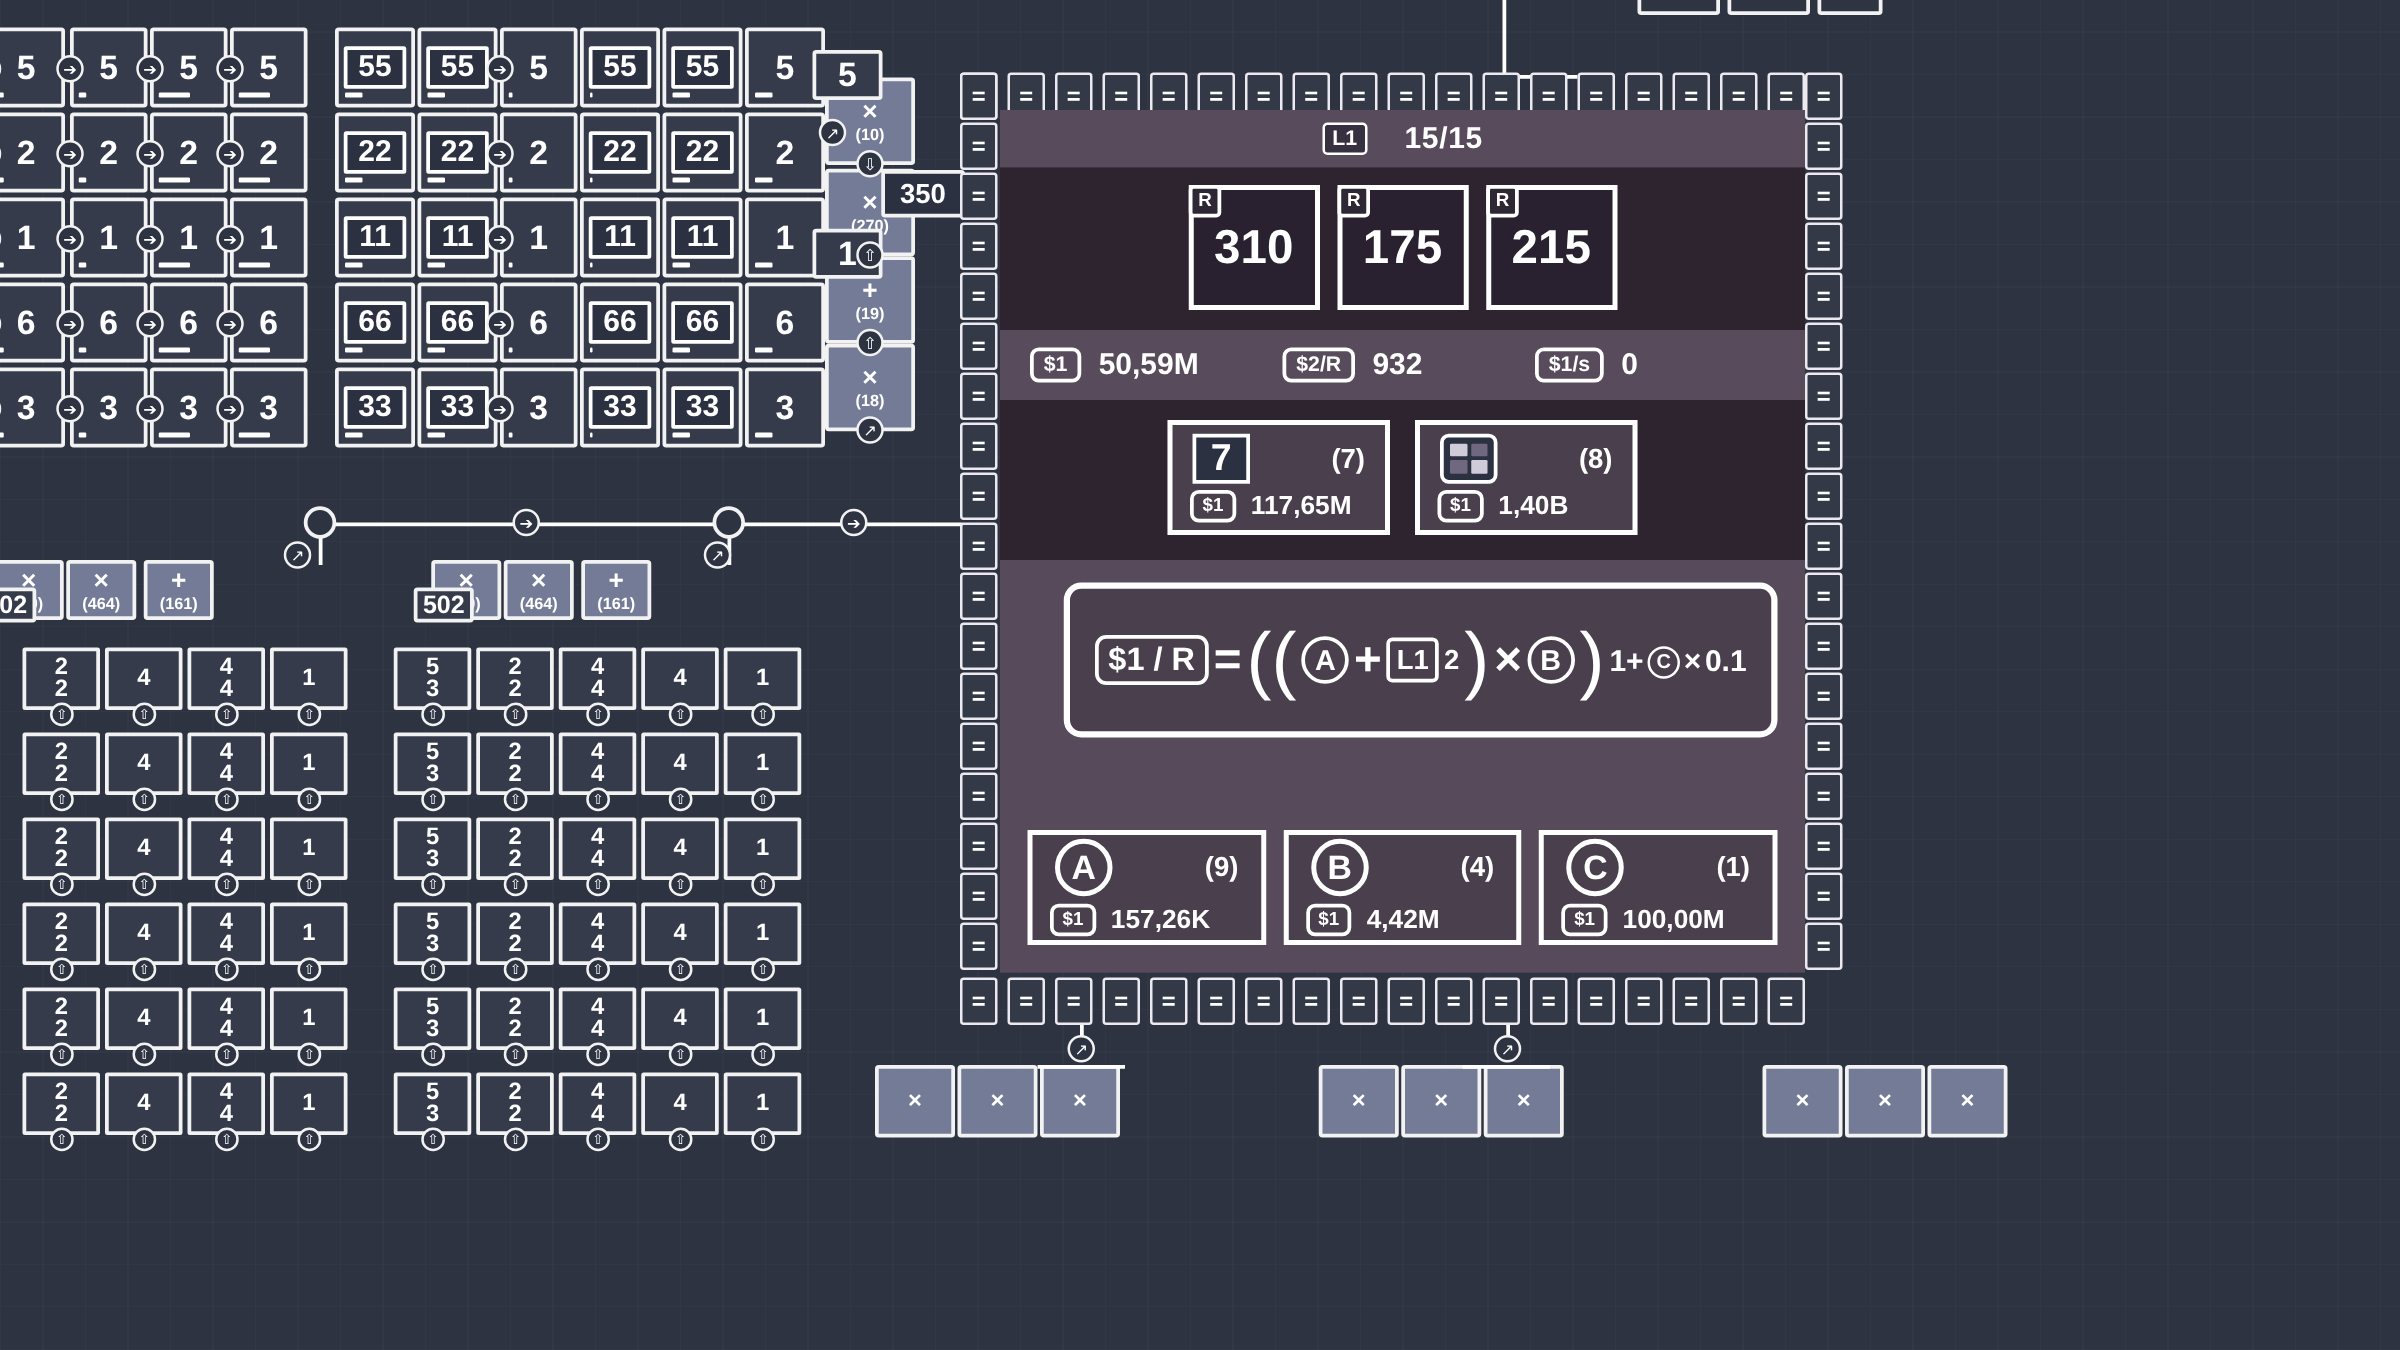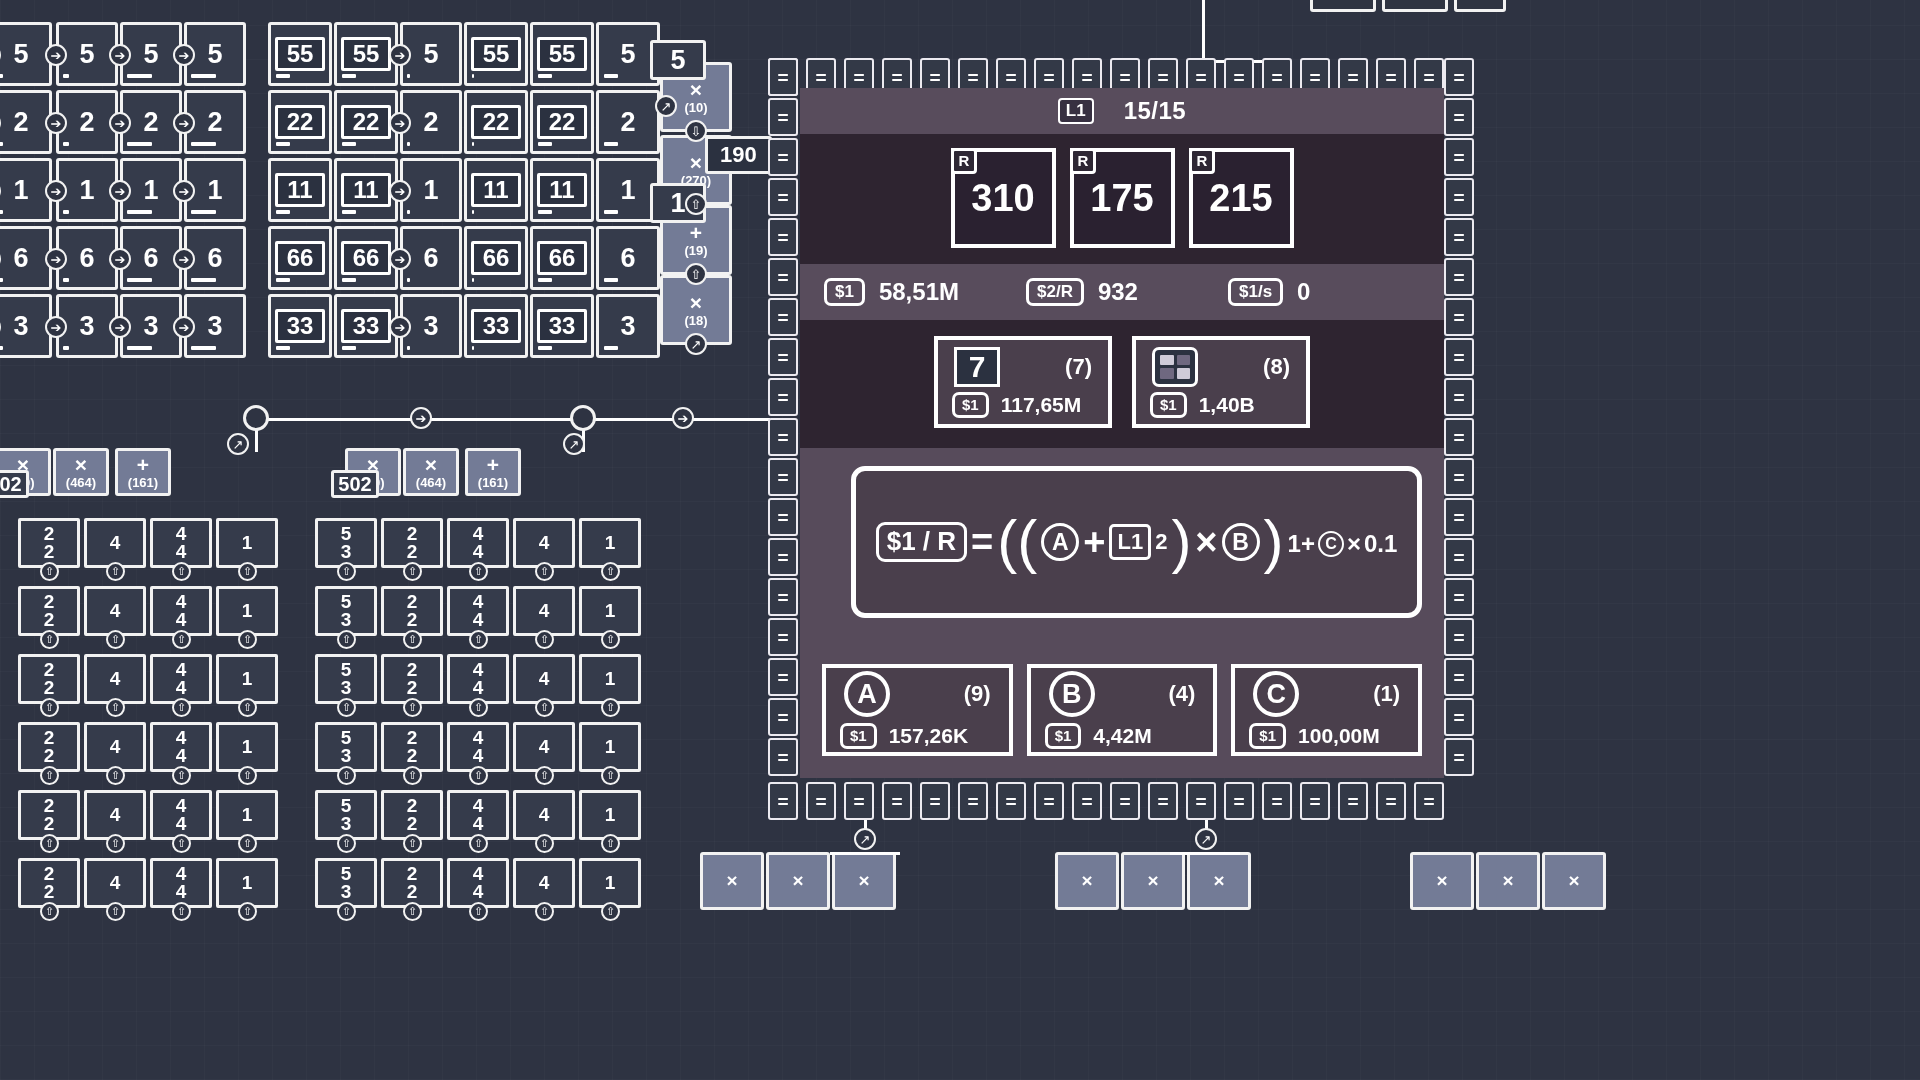--- a/index.html
+++ b/index.html
@@ -220,21 +220,21 @@
   .p-formula-wrap {
     background: #574b5b;
     flex: 1;
     display: flex; flex-direction: column;
     padding: 18px 22px 0 22px;
   }
   .formula-box {
     border: 5px solid #fff;
     border-radius: 14px;
     background: #4a3f4c;
-    height: 152px;
+    height: 124px;
     display: flex; align-items: center; justify-content: center;
     padding: 0 14px;
     margin-left: 29px;
   }
   .formula {
     display: flex; align-items: center;
     color: #fff; font-size: 38px; font-weight: 700;
     gap: 4px; white-space: nowrap;
   }
   .formula .tagbox {
@@ -574,21 +574,21 @@
         <span class="num">1</span>
       </div>
       <div class="arrowcirc" style="left: 685px; top: 263px;">⇧</div>
       <div class="opnode" style="left: 660px; top: 275px; width: 72px; height: 70px;">
         <div class="sym">×</div>
         <div class="cnt">(18)</div>
       </div>
       <div class="arrowcirc" style="left: 685px; top: 333px;">↗</div>
       <div class="arrowcirc" style="left: 655px; top: 95px;">↗</div>
     </div>
-  <div class="pill" style="left:705px; top:136px;">190</div>
+  <div class="pill" style="left:705px; top:136px;">350</div>
 
   <div class="wire wireH" style="left:268px; top:418px; width:420px;"></div>
   <div class="wire wireH" style="left:690px; top:418px; width:80px;"></div>
   <div class="wire wireV" style="left:255px; top:418px; height:34px;"></div>
   <div class="wire wireV" style="left:582px; top:418px; height:34px;"></div>
   <div class="hollowcirc" style="left:243px; top:405px;"></div>
   <div class="hollowcirc" style="left:570px; top:405px;"></div>
   <div class="arrowcirc" style="left:410px; top:407px;">➔</div>
   <div class="arrowcirc" style="left:672px; top:407px;">➔</div>
   <div class="arrowcirc" style="left:227px; top:433px;">↗</div>
@@ -1105,21 +1105,21 @@
         </div>
         <div class="rcard">
           <div class="rtag">R</div>
           <div class="rval">215</div>
         </div>
       </div>
 
     <div class="p-stats" id="statbar">
         <div class="stat">
           <span class="lbl">$1</span>
-          <span class="val">58,51M</span>
+          <span class="val">50,59M</span>
         </div>
         <div class="stat">
           <span class="lbl">$2/R</span>
           <span class="val">932</span>
         </div>
         <div class="stat">
           <span class="lbl">$1/s</span>
           <span class="val">0</span>
         </div>
       </div>

